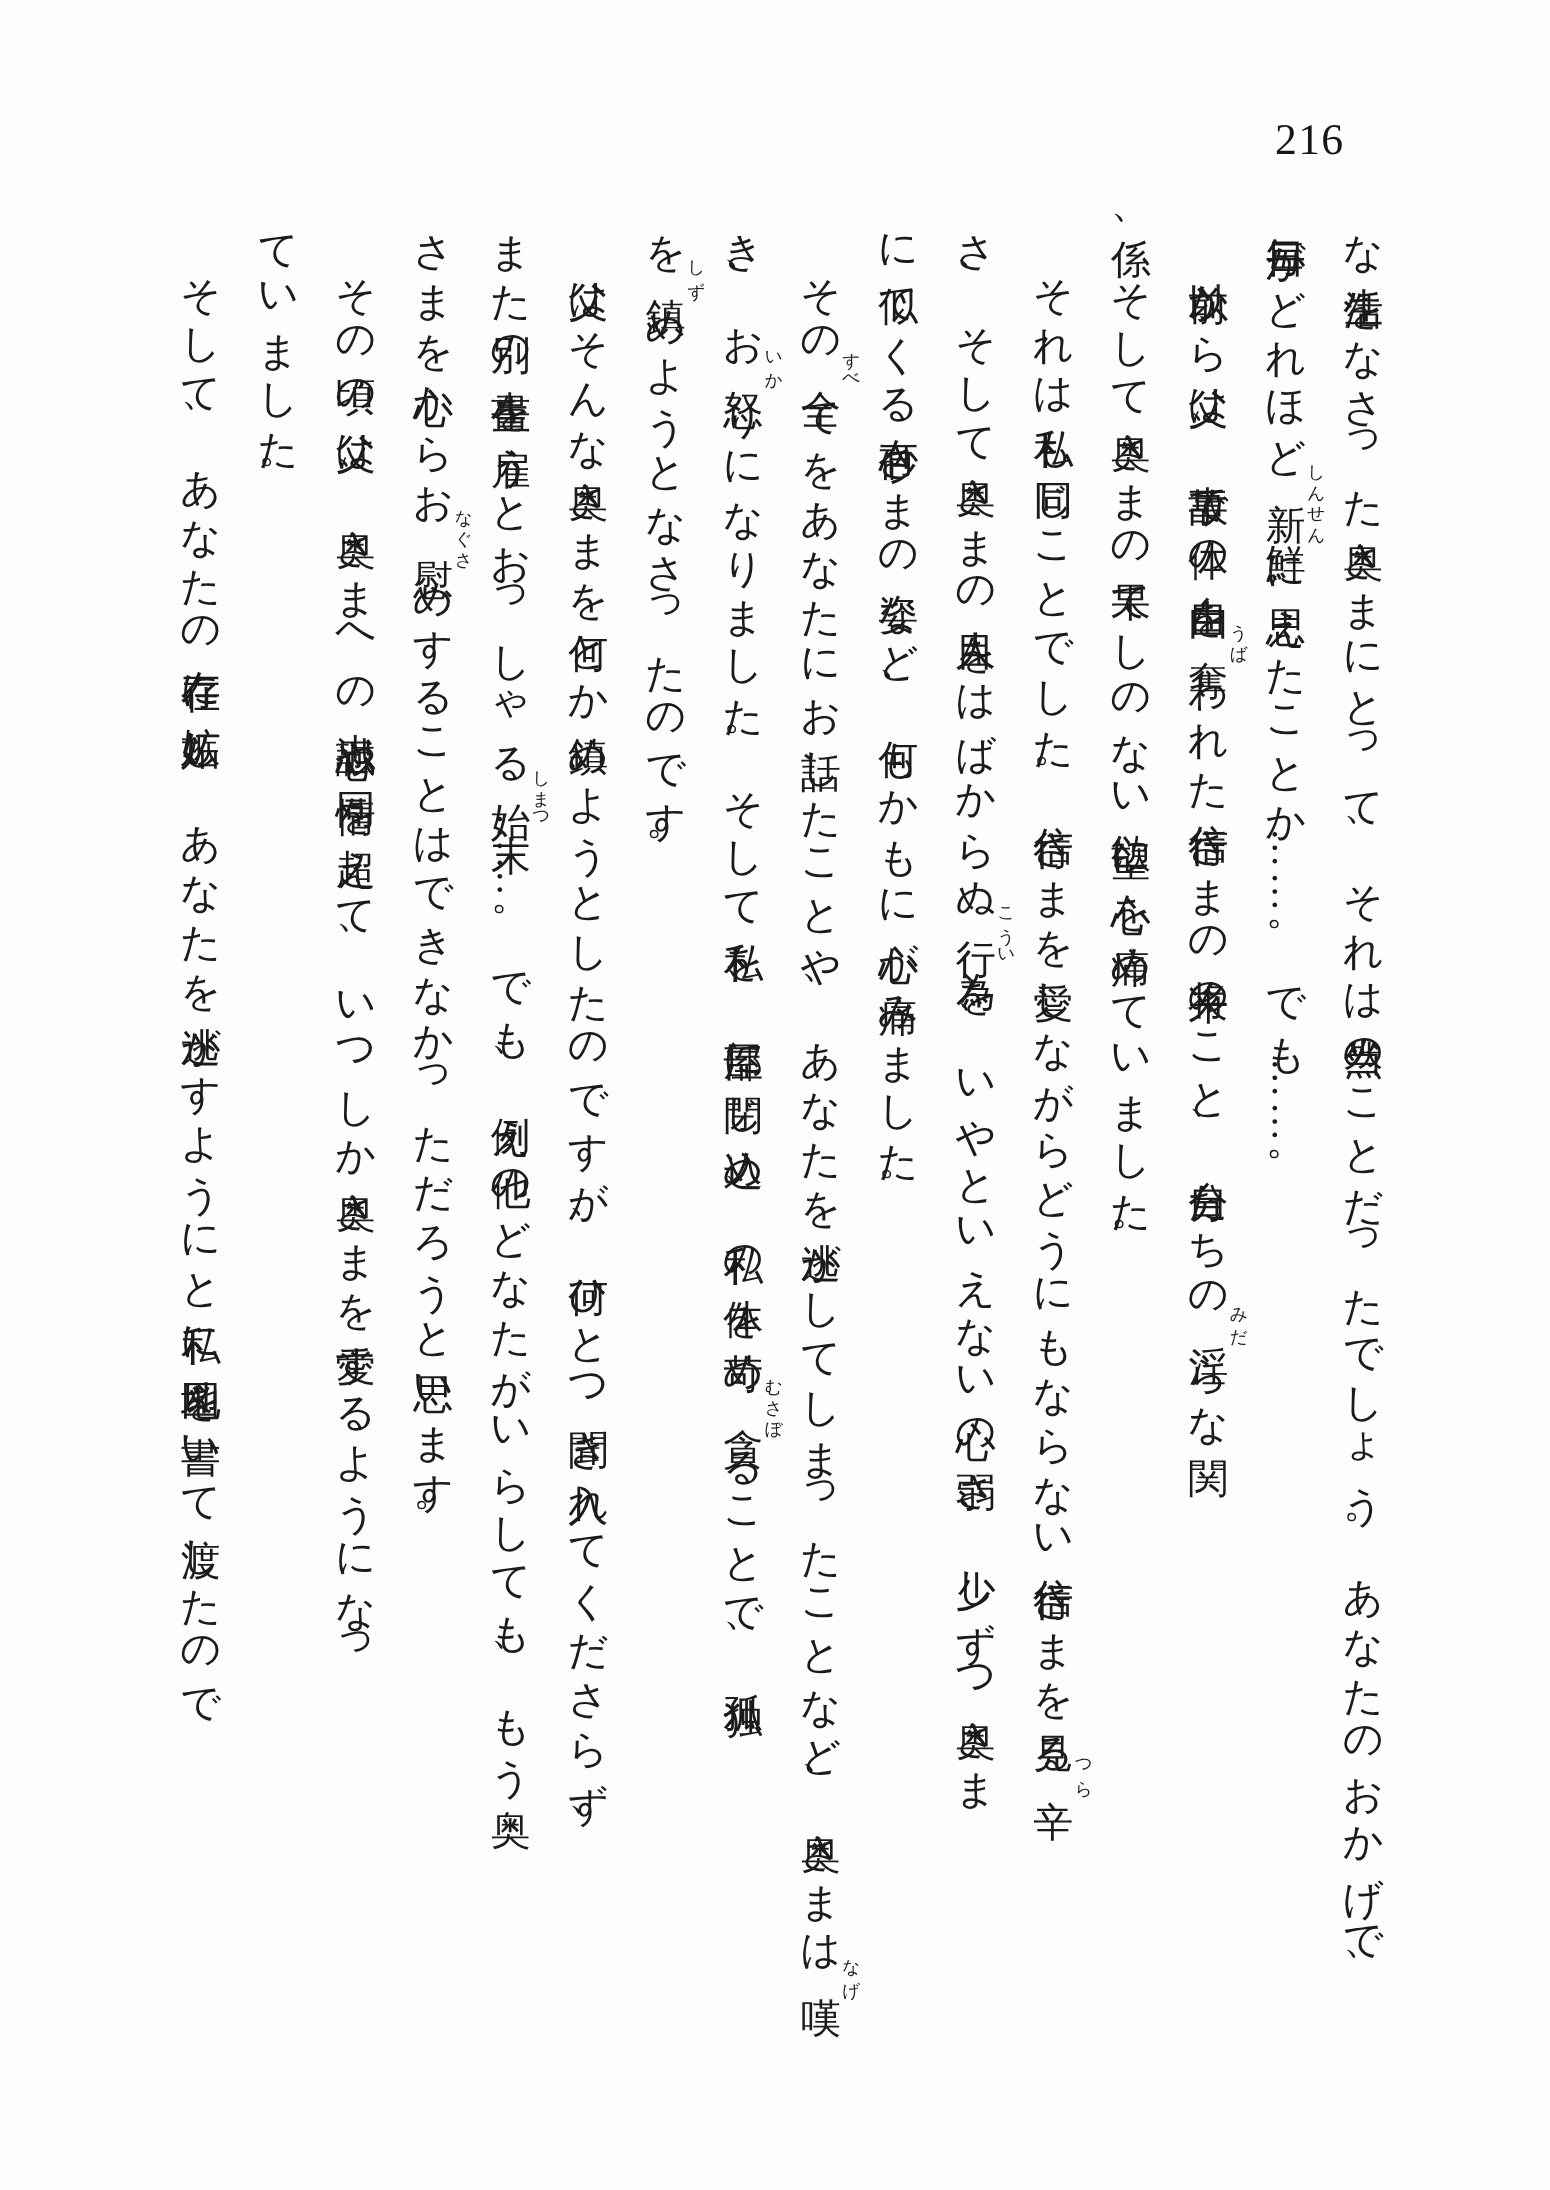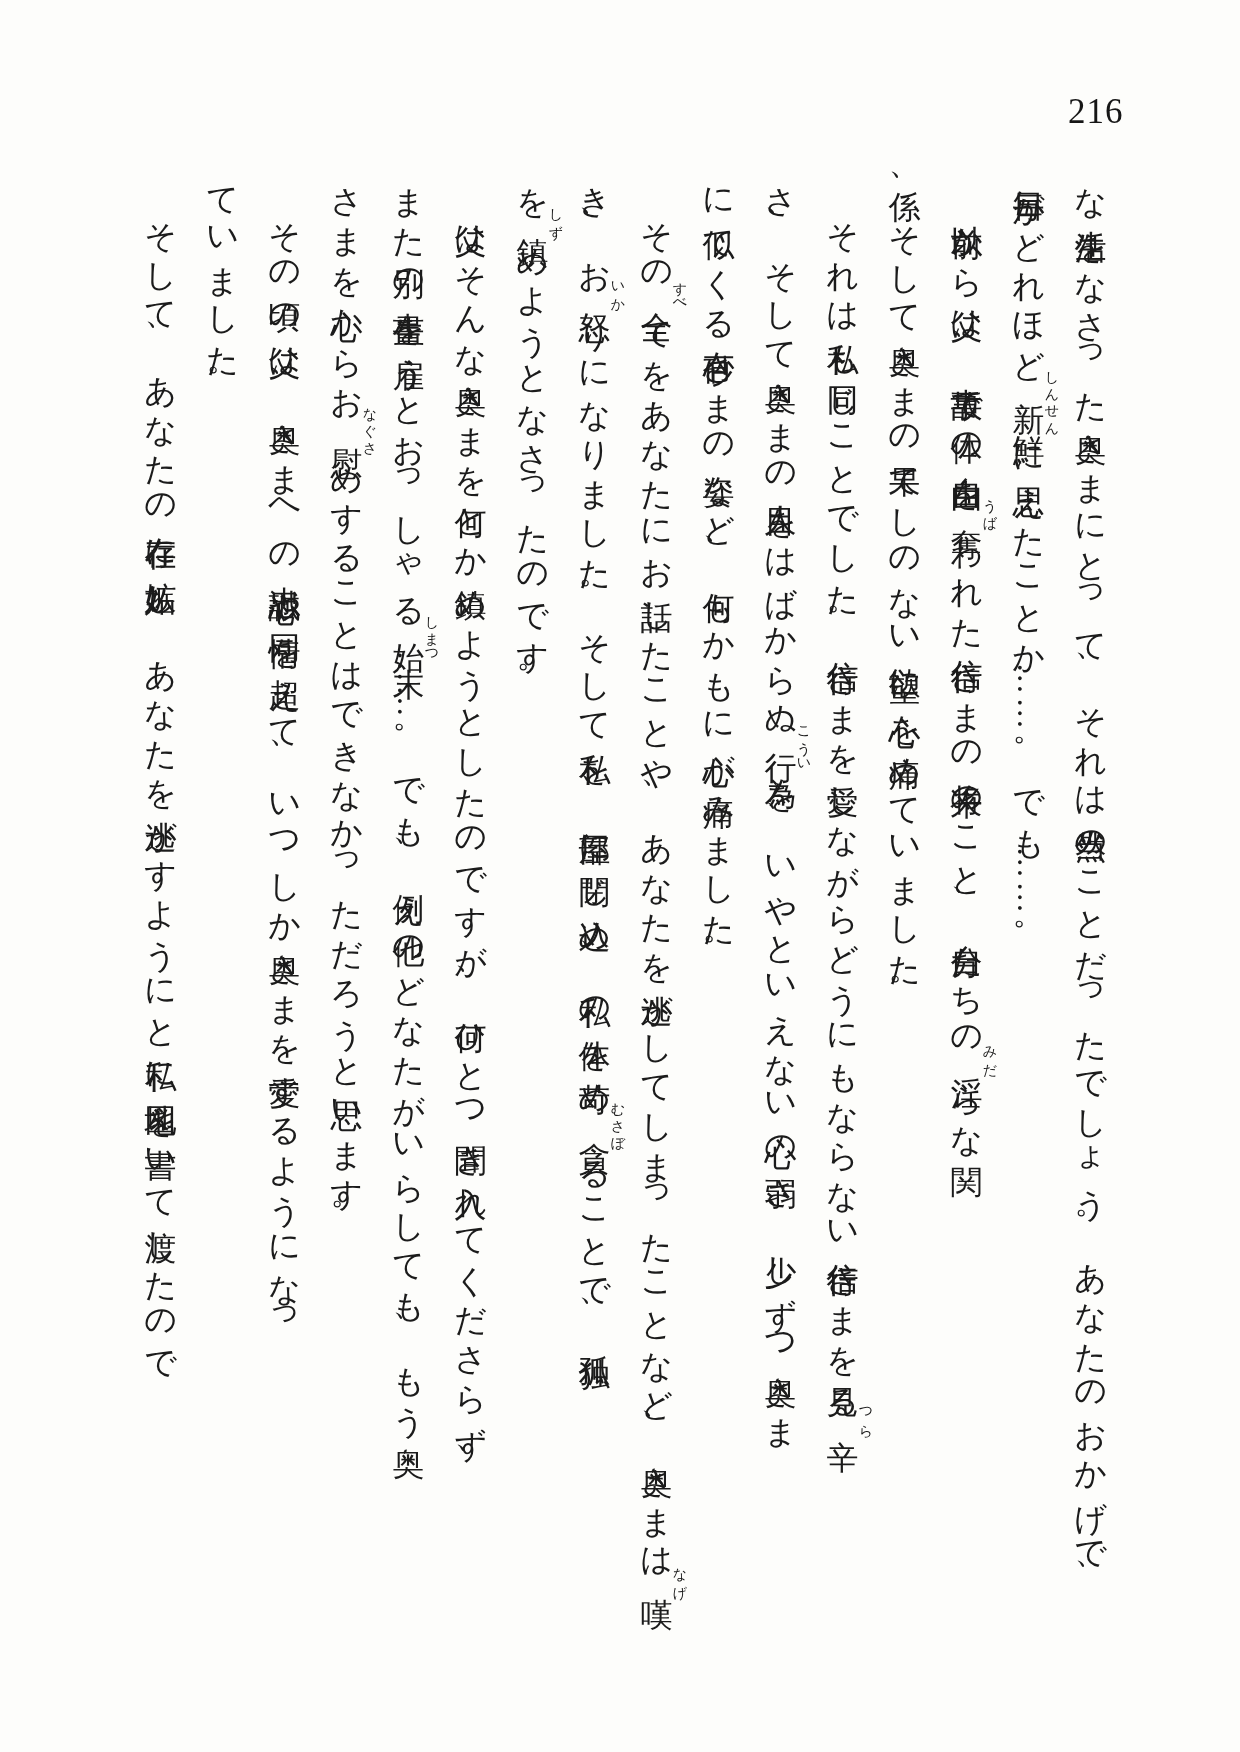--- a/index.html
+++ b/index.html
@@ -16,21 +16,21 @@
   .page {
     position: absolute;
     inset: 0;
     background: #fdfdfb;
     color: #1b1b1b;
     font-family: "Liberation Serif", "DejaVu Serif", serif;
   }
   .page-number {
     position: absolute;
     top: 92px;
-    left: 1068px;
+    left: 1020px;
     font-size: 35px;
     letter-spacing: 1px;
     color: #161616;
   }
   .text-block {
     position: absolute;
     top: 165px;
     right: 118px;
     height: 1462px;
     writing-mode: vertical-rl;

